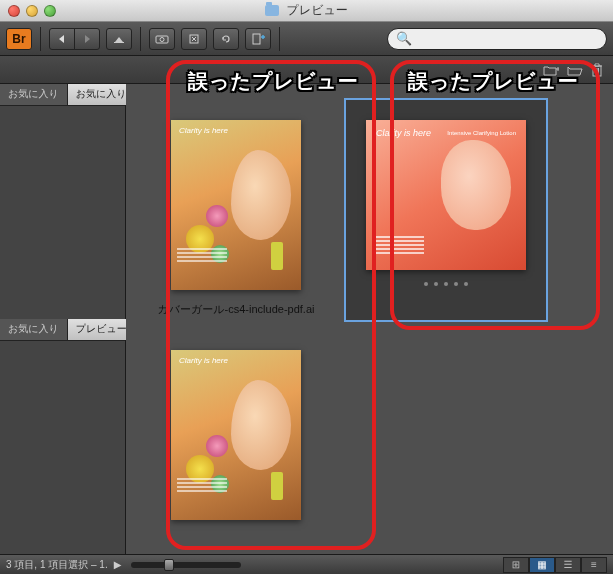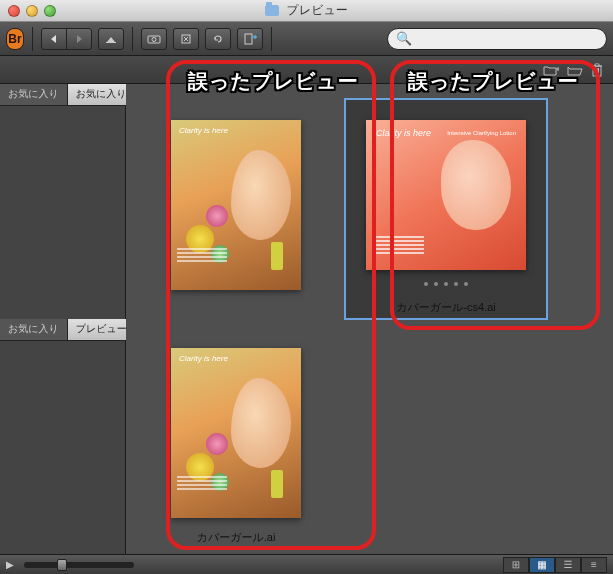--- a/index.html
+++ b/index.html
@@ -15,21 +15,21 @@
 .title { position: absolute; left: 0; right: 0; text-align: center; font-size: 12px; color: #333; pointer-events: none; }
 .folder-ico { display: inline-block; width: 14px; height: 11px; background: #87b5e0; border-radius: 2px; vertical-align: -2px; margin-right: 4px; position: relative; }
 .folder-ico::before { content: ""; position: absolute; top: -3px; left: 1px; width: 6px; height: 3px; background: #87b5e0; border-radius: 1px 1px 0 0; }
 
 
 .toolbar { height: 34px; background: linear-gradient(#5a5a5a, #3d3d3d); border-bottom: 1px solid #1a1a1a; display: flex; align-items: center; gap: 6px; padding: 0 6px; }
 .tb-btn { height: 22px; min-width: 26px; background: linear-gradient(#666, #444); border: 1px solid #222; border-radius: 3px; display: inline-flex; align-items: center; justify-content: center; color: #ddd; cursor: pointer; }
 .tb-group { display: flex; }
 .tb-group .tb-btn:first-child { border-radius: 3px 0 0 3px; }
 .tb-group .tb-btn:last-child { border-radius: 0 3px 3px 0; margin-left: -1px; }
-.br-logo { width: 18px; height: 22px; background: #e87b1f; border-radius: 8px; color: #2a1200; font-weight: bold; font-size: 12px; display: flex; align-items: center; justify-content: center; border: 1px solid #222; }
+.br-logo { width: 26px; height: 22px; background: #e87b1f; border-radius: 3px; color: #2a1200; font-weight: bold; font-size: 12px; display: flex; align-items: center; justify-content: center; border: 1px solid #222; }
 .divider { width: 1px; height: 24px; background: #222; margin: 0 2px; }
 .search { flex: 1; height: 22px; background: #eee; border-radius: 11px; border: 1px solid #222; display: flex; align-items: center; padding: 0 8px; max-width: 220px; margin-left: auto; }
 .search input { flex: 1; border: none; background: transparent; outline: none; font-size: 11px; }
 .mag { color: #666; font-size: 13px; margin-right: 4px; }
 
 
 .iconbar { height: 28px; background: linear-gradient(#4a4a4a, #3a3a3a); border-bottom: 1px solid #1a1a1a; display: flex; align-items: center; justify-content: flex-end; gap: 8px; padding: 0 10px; color: #bbb; }
 .iconbar .ic { cursor: pointer; font-size: 14px; }
 
 
@@ -206,20 +206,21 @@
               </div>
             <div class="bottle"></div>
             <div class="textblock">
                 <div></div>
                 <div></div>
                 <div></div>
                 <div></div>
               </div>
           </div>
         </div>
+        <div class="filename">カバーガール-cs4-include-pdf.ai</div>
       </div>
 
       <div class="thumb-wrap selected">
         <div class="thumb wide">
           <div class="art-b">
             <div class="headline">Clarity is here</div>
             <div class="sub">Intensive Clarifying Lotion</div>
             <div class="face"></div>
             <div class="textblock">
                 <div></div>
@@ -230,21 +231,20 @@
               </div>
           </div>
         </div>
         <div class="rating">
           <div class="rdot"></div>
             <div class="rdot"></div>
             <div class="rdot"></div>
             <div class="rdot"></div>
             <div class="rdot"></div>
         </div>
-        <div class="filename">カバーガール-cs4.ai</div>
       </div>
 
       <div class="thumb-wrap">
         <div class="thumb">
           <div class="art-a">
             <div class="headline">Clarity is here</div>
             <div class="face"></div>
             <div class="flowers">
                 <div class="flower f1"></div>
                 <div class="flower f2"></div>
@@ -252,33 +252,33 @@
               </div>
             <div class="bottle"></div>
             <div class="textblock">
                 <div></div>
                 <div></div>
                 <div></div>
                 <div></div>
               </div>
           </div>
         </div>
-        <div class="filename">カバーガール.ai</div>
       </div>
 
     </div>
   </div>
 </div>
 
 <div class="annot left"></div>
 <div class="annot right"></div>
 <div class="annot-label al-left">誤ったプレビュー</div>
 <div class="annot-label al-right">誤ったプレビュー</div>
 
 <div class="statusbar">
+  <span class="status-text">3 項目, 1 項目選択 – 1.</span>
   <span>▶</span>
   <div class="slider">
     <div class="knob"></div>
   </div>
   <div class="viewbtns">
     <div class="vb">⊞</div>
     <div class="vb active">▦</div>
     <div class="vb">☰</div>
     <div class="vb">≡</div>
   </div>

